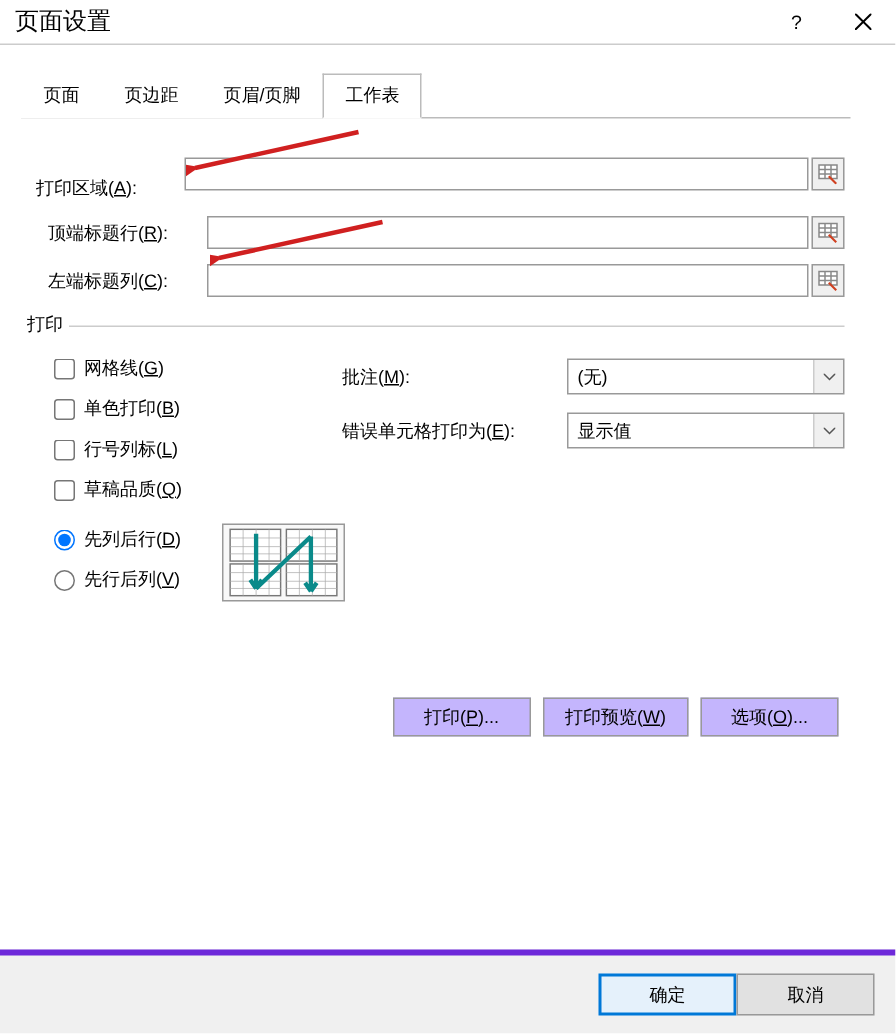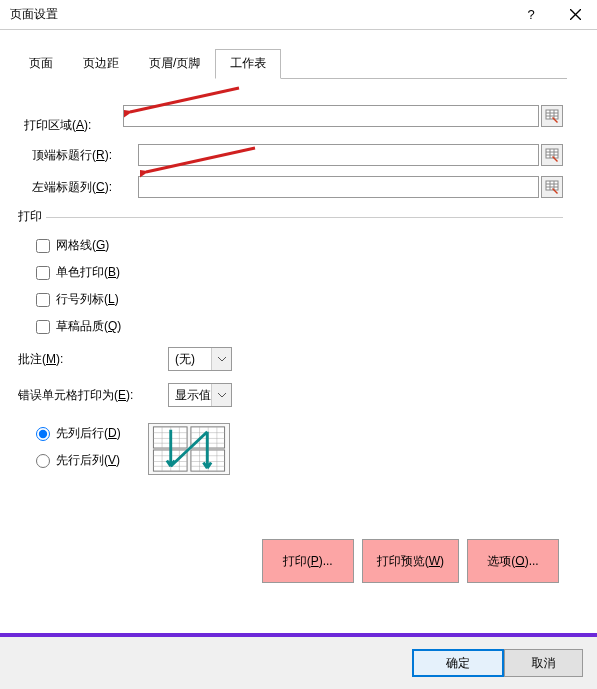--- a/index.html
+++ b/index.html
@@ -13,21 +13,21 @@
     position: relative;
   }
   .titlebar {
     height: 30px;
     display: flex;
     align-items: center;
     padding-left: 10px;
     border-bottom: 1px solid #ccc;
     background: #fff;
   }
-  .titlebar .title { flex: 1; font-size: 12px; }
+  .titlebar .title { flex: 1; font-size: 16px; }
   .titlebar .btn {
     width: 44px; height: 30px;
     display: flex; align-items: center; justify-content: center;
     font-size: 13px;
   }
   .titlebar .close svg { width: 11px; height: 11px; }
   .body-area {
     padding: 8px 30px 0 14px;
   }
   .tabs {
@@ -98,21 +98,20 @@
     padding-left: 18px;
     margin-bottom: 10px;
   }
   .checkbox-row input, .radio-row input {
     margin-right: 6px;
     width: 14px; height: 14px;
   }
   .print-section {
     display: flex;
     align-items: flex-start;
-    flex-direction: column;
   }
   .print-left { width: 210px; }
   .print-right { flex: 1; padding-top: 2px;}
   .combo-row {
     display: flex; align-items: center; margin-bottom: 12px;
   }
   .combo-label { width: 150px; }
   .combo {
     flex: 1;
     height: 24px;
@@ -139,25 +138,25 @@
     background: #f8f8f8;
   }
   .footer-buttons {
     display:flex;
     justify-content:flex-end;
     gap:8px;
     margin-top: 60px;
     padding-right: 4px;
   }
   .btn-std {
-    height: 44px;
+    height: 26px;
     min-width: 92px;
     padding: 0 14px;
     border: 1px solid #999;
-    background: #fca5a5;
+    background: #c4b5fd;
     font-family: inherit;
     font-size: 12px;
     cursor: default;
   }
   .bottom-bar {
     position: absolute;
     bottom: 0; left: 0; right: 0;
     height: 56px;
     border-top: 4px solid #6d28d9;
     display: flex;
@@ -170,21 +169,21 @@
   .btn-primary {
     height: 28px;
     width: 92px;
     border: 2px solid #0078d7;
     background: #e5f1fb;
     font-family: inherit;
     font-size: 12px;
   }
   .btn-secondary {
     height: 28px;
-    width: 79px;
+    width: 92px;
     border: 1px solid #999;
     background: #e1e1e1;
     font-family: Liberation Mono, monospace;
     font-size: 12px;
   }
   .arrow {
     position: absolute;
     pointer-events: none;
   }
   .arrow svg { display: block; }

